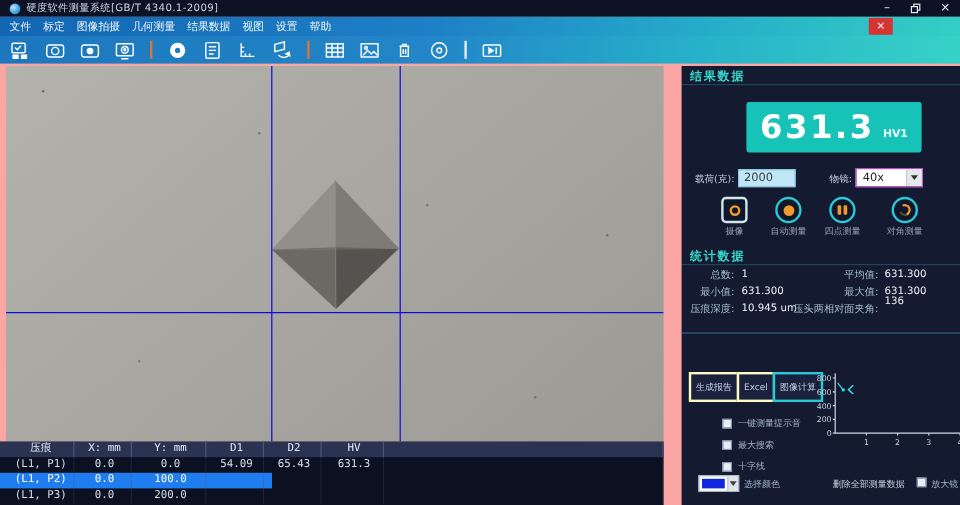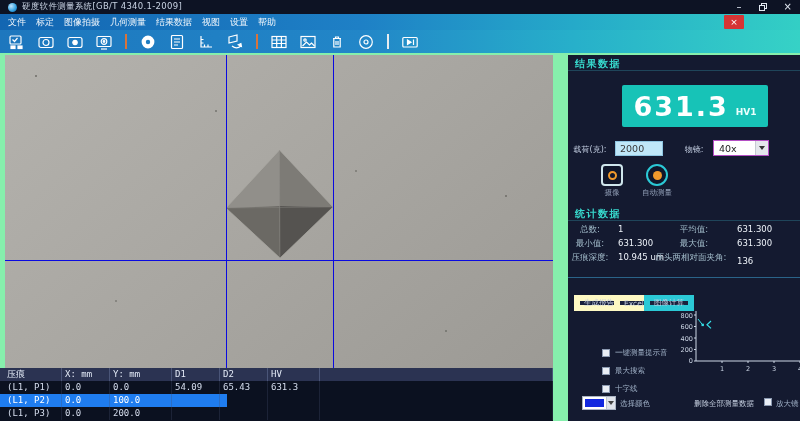--- a/index.html
+++ b/index.html
@@ -1,18 +1,18 @@
 <!DOCTYPE html>
 <html><head>
 <meta charset="utf-8">
 <style>
   * { margin:0; padding:0; box-sizing:border-box; }
   html,body { width:800px; height:421px; overflow:hidden; background:#0c1222;
     font-family:"DejaVu Sans","Liberation Sans",sans-serif; }
-  .window { position:relative; width:800px; height:421px; background:#86efac; overflow:hidden; }
+  .window { position:relative; width:800px; height:421px; background:#fca5a5; overflow:hidden; }
 
   
   .titlebar { position:absolute; left:0; top:0; width:800px; height:14px; background:#0d1324;
     display:flex; align-items:center; gap:5px; padding:0 8px; }
   .app-icon { width:9px; height:9px; border-radius:50%; background:radial-gradient(circle at 35% 35%,#bfe6ff,#2f9fe0 60%,#145a9c); }
   .title-text { font-size:8.5px; color:#c9d3e3; letter-spacing:.3px; white-space:nowrap; }
   .win-controls { margin-left:auto; display:flex; gap:17px; align-items:center; color:#e2e9f2; }
   .wc { font-size:10px; line-height:10px; cursor:default; }
   .restore-shape { position:relative; width:8px; height:8px; }
   .restore-shape .r1 { position:absolute; right:0; top:0; width:6px; height:6px; border:1px solid #e2e9f2; }
@@ -48,48 +48,48 @@
 
   
   .right-panel { position:absolute; left:556px; top:55px; width:244px; height:366px; background:#141a30;margin-left:12px; }
   .rp-header { position:absolute; left:7px; color:#37d8cc; font-size:10px; letter-spacing:1.5px; font-weight:bold; }
   .rp-rule { position:absolute; left:0; width:244px; height:1px; background:rgba(60,170,190,.30); }
   .value-box { position:absolute; left:54px; top:30px; width:146px; height:42px; background:#17c3b7;
     border-radius:2px; display:flex; align-items:center; justify-content:center; gap:7px; }
   .value-main { font-size:27px; font-weight:bold; color:#fff; letter-spacing:2px; }
   .value-unit { font-size:9px; color:#eafffd; font-weight:bold; margin-top:12px; }
 
-  .fld-label { position:absolute; font-size:8px; color:#c2cde0; text-align:center; }
+  .fld-label { position:absolute; font-size:8px; color:#c2cde0; text-align:right; }
   .load-input { position:absolute; left:47px; top:86px; width:48px; height:15px; background:#bfe7f8;
     border:1px solid #8fc6e2; color:#3a3a3a; font-size:9.5px; display:flex; align-items:center; padding-left:4px; }
   .obj-select { position:absolute; left:145px; top:85px; width:56px; height:16px; background:#fff;
     border:1px solid #b44fc4; color:#1c1c1c; font-size:9.5px; display:flex; align-items:center; padding-left:5px; }
   .obj-arrow { margin-left:auto; width:13px; height:100%; background:#e4e7ec; border-left:1px solid #c6cad2;
     display:flex; align-items:center; justify-content:center; }
   .tri-down { width:0; height:0; border-left:3px solid transparent; border-right:3px solid transparent; border-top:4px solid #333; }
 
   .action-btn { position:absolute; top:109px; width:44px; text-align:center; }
   .action-circle { width:22px; height:22px; margin:0 auto; border:2px solid #2bc9d6; border-radius:50%;
     background:rgba(10,16,34,.3); display:flex; align-items:center; justify-content:center; }
   .action-circle.square { border-radius:4px; border-color:#cfe6ec; }
   .g-ring { width:9px; height:9px; border:2.5px solid #f09a2c; border-radius:50%; }
   .g-dot { width:9px; height:9px; background:#f09a2c; border-radius:50%; }
   .g-bars { display:flex; gap:2px; }
   .g-bars span { width:3px; height:8px; background:#f09a2c; border-radius:1px; }
   .g-arc { width:10px; height:10px; border:2.5px solid #f09a2c; border-radius:50%;
     border-left-color:transparent; border-bottom-color:rgba(240,154,44,.35); transform:rotate(20deg); }
   .action-label { margin-top:2px; font-size:7.5px; color:#93a0b8; }
 
-  .st-label { position:absolute; font-size:8.5px; color:#a4becc; text-align:center; }
+  .st-label { position:absolute; font-size:8.5px; color:#a4becc; text-align:right; }
   .st-value { position:absolute; font-size:8.5px; color:#eef3f9; }
 
   .rp-divider { position:absolute; left:0; top:222px; width:244px; height:1px; background:#2a6388; }
 
-  .mini-btn { position:absolute; top:240px; height:15px; padding:2px 4px; font-size:7.5px; color:#c4cee0;
-    background:#19213d; border:6px solid #fef9c3; display:flex; align-items:center; white-space:nowrap; }
+  .mini-btn { position:absolute; top:255px; height:25px; padding:2px 4px; font-size:7.5px; color:#c4cee0;
+    background:#19213d; border:2px solid #fef9c3; display:flex; align-items:center; white-space:nowrap; }
   .mini-btn.active { border-color:#2bc9d6; }
 
   .chart-title { position:absolute; left:112px; top:240px; width:128px; text-align:center;
     font-size:9px; font-weight:bold; color:#e6eef8; }
   .chart-svg { position:absolute; left:112px; top:253px; }
   .chart-svg text { font-family:"DejaVu Sans",sans-serif; }
 
   .cb-row { position:absolute; left:34px; display:flex; align-items:center; gap:5px;
     font-size:7.5px; color:#9fb0c6; white-space:nowrap; }
   .cb-box { width:8px; height:8px; background:#e9eef5; border:1px solid #8b99b0; flex:none; }
@@ -104,21 +104,21 @@
   .mag-box { position:absolute; left:196px; top:343px; width:8px; height:8px; background:#e9eef5; border:1px solid #8b99b0; }
 
   .indicator { position:absolute; left:232px; top:228px; width:6px; height:50px; background:#eceff3; }
   .indicator span { position:absolute; left:0; width:6px; height:5px; background:#1fb858; }
 
   
   .table-area { position:absolute; left:0; top:368px; width:553px; height:53px; background:#0b1120;
     font-family:"DejaVu Sans Mono","Liberation Mono",monospace; overflow:hidden; }
   .trow { display:grid; grid-template-columns:58px 48px 62px 48px 48px 52px 1fr; height:13px;
     align-items:center; font-size:9px; color:#d6deee; padding-left:4px; }
-  .trow span { padding-left:3px; white-space:nowrap; overflow:hidden; }
+  .trow span { padding-left:3px; white-space:nowrap; overflow:hidden;text-align:center; }
   .thead { background:#2b3352; color:#e3eaf6; }
   .thead span { border-right:1px solid #4a5578; height:13px; line-height:13px; }
   .tbody-row span { border-right:1px solid rgba(70,80,110,.30); height:13px; line-height:13px; }
   .tbody-row.selected { background:linear-gradient(90deg,#1f7df0 0,#1f7df0 227px,transparent 227px); color:#fff; }
 </style>
 </head>
 <body>
 
 <div class="window">
 
@@ -280,38 +280,53 @@
           <span class="g-ring"></span>
         </div>
       <div class="action-label">摄像</div>
     </div>
     <div class="action-btn" style="left:67px">
       <div class="action-circle">
           <span class="g-dot"></span>
         </div>
       <div class="action-label">自动测量</div>
     </div>
+    <div class="action-btn" style="left:112px">
+      <div class="action-circle">
+          <span class="g-bars">
+            <span></span>
+            <span></span>
+          </span>
+        </div>
+      <div class="action-label">四点测量</div>
+    </div>
+    <div class="action-btn" style="left:164px">
+      <div class="action-circle">
+          <span class="g-arc"></span>
+        </div>
+      <div class="action-label">对角测量</div>
+    </div>
 
     <span class="rp-header" style="top:152px">统计数据</span>
     <span class="rp-rule" style="top:165px"></span>
 
     <span class="st-label" style="left:0;top:169px;width:44px">总数:</span>
     <span class="st-value" style="left:50px;top:169px">1</span>
     <span class="st-label" style="left:88px;top:169px;width:76px">平均值:</span>
     <span class="st-value" style="left:169px;top:169px">631.300</span>
 
     <span class="st-label" style="left:0;top:183px;width:44px">最小值:</span>
     <span class="st-value" style="left:50px;top:183px">631.300</span>
     <span class="st-label" style="left:88px;top:183px;width:76px">最大值:</span>
     <span class="st-value" style="left:169px;top:183px">631.300</span>
 
     <span class="st-label" style="left:0;top:197px;width:44px">压痕深度:</span>
     <span class="st-value" style="left:50px;top:197px">10.945 um</span>
     <span class="st-label" style="left:82px;top:197px;width:82px">压头两相对面夹角:</span>
-    <span class="st-value" style="left:169px;top:201px">136</span>
+    <span class="st-value" style="left:169px;top:191px">136</span>
 
     <span class="rp-divider"></span>
 
     <span class="mini-btn" style="left:6px">生成报告</span>
     <span class="mini-btn" style="left:46px">Excel</span>
     <span class="mini-btn active" style="left:76px">图像计算</span>
 
     <svg class="chart-svg" width="128" height="72">
       <path d="M16 3V53H126" stroke="#cdd7e6" stroke-width="1" fill="none"></path>
       <path d="M14 53h2M14 41.5h2M14 30h2M14 18.5h2M14 7h2M42 53v2M68 53v2M94 53v2M120 53v2" stroke="#cdd7e6" stroke-width="1"></path>

